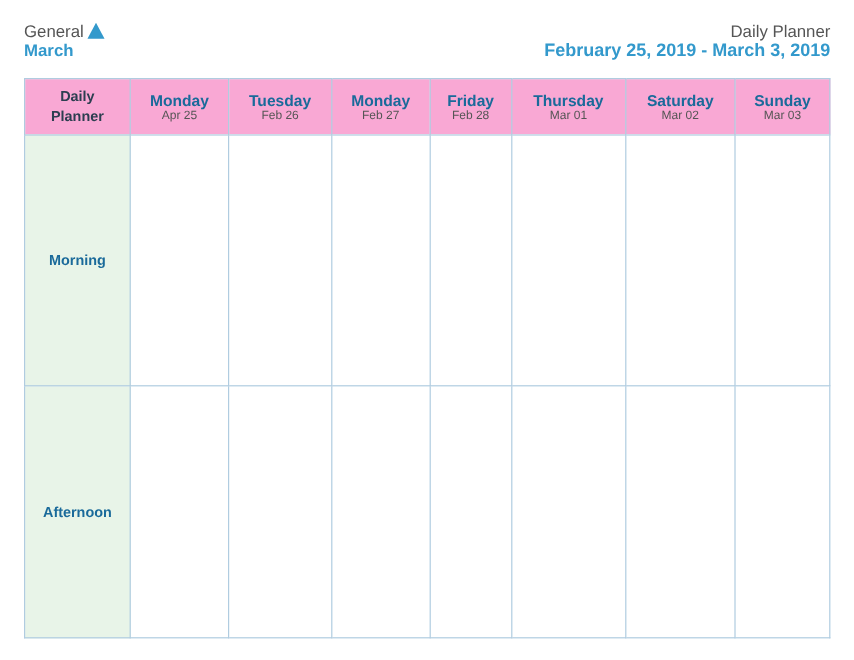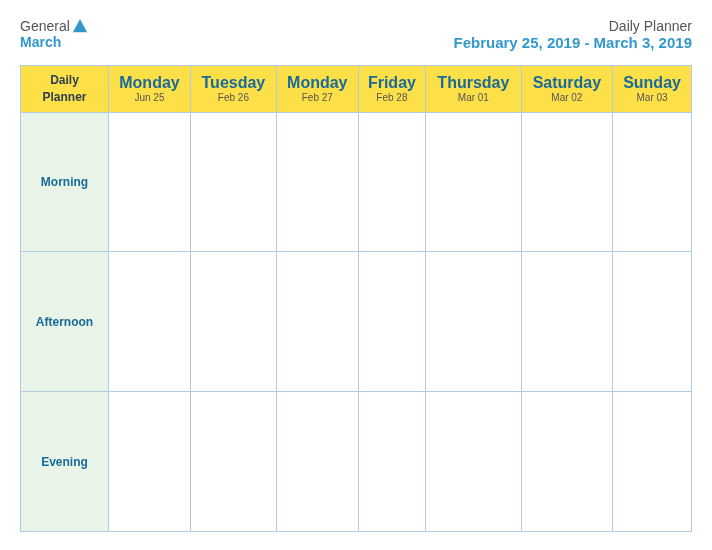--- a/index.html
+++ b/index.html
@@ -58,29 +58,29 @@
       width: 100%;
       border-collapse: collapse;
       flex: 1;
     }
 
     .planner-table th, .planner-table td {
       border: 1px solid #b0cce0;
     }
 
     .planner-table thead th {
-      background-color: #fde047;
+      background-color: #f9a8d4;
       text-align: center;
       padding: 6px 4px;
       font-size: 12px;
       color: #2c3e50;
     }
 
     .day-header-main {
-      font-size: 16px;
+      font-size: 13px;
       font-weight: bold;
       color: #1a6a9a;
     }
 
     .day-header-date {
       font-size: 10px;
       color: #555;
       font-weight: normal;
     }
 
@@ -135,21 +135,21 @@
 
 <table class="planner-table">
   <thead>
     <tr>
       <th class="first-header-col">
         <span>Daily</span><br>
         <span>Planner</span>
       </th>
       <th>
         <div class="day-header-main">Monday</div>
-        <div class="day-header-date">Jun 25</div>
+        <div class="day-header-date">Apr 25</div>
       </th>
       <th>
         <div class="day-header-main">Tuesday</div>
         <div class="day-header-date">Feb 26</div>
       </th>
       <th>
         <div class="day-header-main">Monday</div>
         <div class="day-header-date">Feb 27</div>
       </th>
       <th>
@@ -184,24 +184,14 @@
     <tr>
       <td class="label-col">Afternoon</td>
       <td class="content-cell"></td>
       <td class="content-cell"></td>
       <td class="content-cell"></td>
       <td class="content-cell"></td>
       <td class="content-cell"></td>
       <td class="content-cell"></td>
       <td class="content-cell"></td>
     </tr>
-    <tr>
-      <td class="label-col">Evening</td>
-      <td class="content-cell"></td>
-      <td class="content-cell"></td>
-      <td class="content-cell"></td>
-      <td class="content-cell"></td>
-      <td class="content-cell"></td>
-      <td class="content-cell"></td>
-      <td class="content-cell"></td>
-    </tr>
   </tbody>
 </table>
 
 </body></html>

